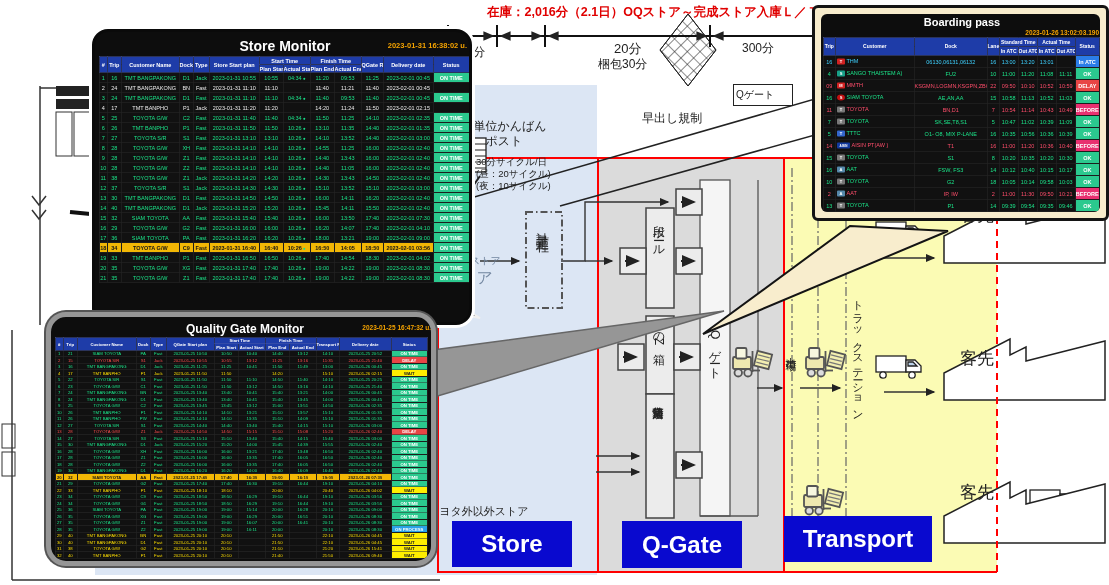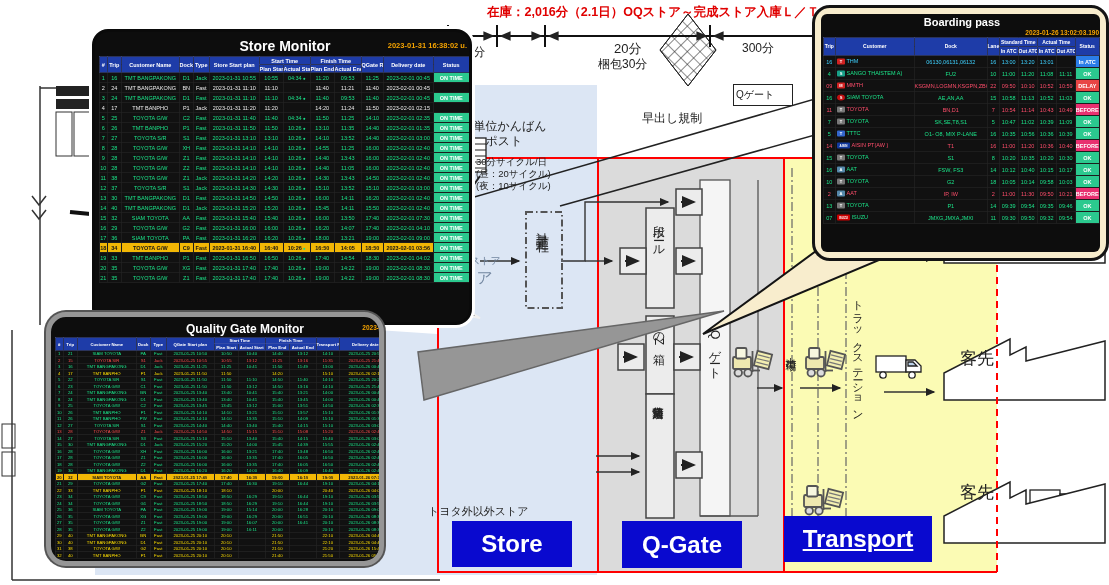--- a/index.html
+++ b/index.html
@@ -19,24 +19,24 @@
   .v{writing-mode:vertical-rl;text-orientation:mixed;}
   .zlabel{position:absolute;z-index:5;background:#0909cf;color:#fff;font-weight:bold;
     font-size:24px;display:flex;align-items:center;justify-content:center;}
   #red-note{color:#e00000;font-weight:bold;font-size:12.5px;}
   #e-kanban-box{background:#fff;border:1.5px solid #222;width:56px;height:20px;overflow:hidden;
     font-size:10px;line-height:20px;padding-left:2px;}
   
   .panel{position:absolute;z-index:7;box-sizing:border-box;overflow:hidden;}
   #store-panel{left:92px;top:29px;width:380px;height:296px;background:#0d0d0d;
     border:3px solid #0a0a0a;box-shadow:0 0 0 3px #fff;border-radius:16px;padding:4px;}
-  #qgm-panel{left:46px;top:312px;width:338px;height:254px;background:#0d0d0d;
+  #qgm-panel{left:46px;top:312px;width:390px;height:254px;background:#0d0d0d;
     border:5px solid #969696;box-shadow:0 0 0 2px #555;border-radius:20px;padding:4px;}
-  #bp-panel{left:812px;top:5px;width:297px;height:256px;background:#f8edcd;
-    border:3px solid #141414;border-radius:18px;padding:6px;}
+  #bp-panel{left:812px;top:5px;width:297px;height:216px;background:#f8edcd;
+    border:3px solid #141414;border-radius:6px;padding:6px;}
   #bp-inner{background:#0d0d0d;border-radius:6px;width:100%;height:100%;box-sizing:border-box;
     padding:2px;overflow:hidden;}
   .scalewrap{transform:scale(0.5);transform-origin:0 0;}
   #store-wrap{width:744px;} #qgm-wrap{width:760px;} #bp-wrap{width:556px;}
   .mon-head{position:relative;color:#fff;font-weight:bold;}
   #store-wrap .mon-head{height:40px;font-size:28px;text-align:center;line-height:40px;}
   #qgm-wrap .mon-head{height:32px;font-size:24px;text-align:center;line-height:32px;}
   #bp-wrap .mon-head{height:26px;font-size:22px;text-align:center;line-height:26px;}
   .mon-ts{position:absolute;right:8px;bottom:2px;color:#f5a300;font-weight:bold;}
   #store-wrap .mon-ts{font-size:15px;} #qgm-wrap .mon-ts{font-size:13px;}
@@ -245,21 +245,21 @@
   <div class="lbl" style="left:960px;top:204px;font-size:17px;">客先</div>
   <div class="lbl" style="left:960px;top:347px;font-size:17px;">客先</div>
   <div class="lbl" style="left:960px;top:481px;font-size:17px;">客先</div>
   <div class="lbl v" style="left:414px;top:282px;font-size:10px;color:#444;">選別</div>
   <div class="lbl" style="left:470px;top:254px;font-size:10px;color:#7286a0;">ストア</div>
   <div class="lbl" style="left:460px;top:268px;font-size:16px;color:#7286a0;">トア</div>
   <div class="lbl" style="left:428px;top:504px;font-size:11px;">トヨタ外以外ストア</div>
 
   <div class="zlabel" style="left:622px;top:521px;width:120px;height:47px;">Q-Gate</div>
   <div class="zlabel" style="left:452px;top:521px;width:120px;height:46px;">Store</div>
-  <div class="zlabel" style="left:784px;top:516px;width:148px;height:46px;text-decoration:underline;">Transport</div>
+  <div class="zlabel" style="left:784px;top:516px;width:148px;height:46px;">Transport</div>
 
   <svg class="abs layer" id="tails" width="1109" height="585">
     <polygon points="295,283 402,270 480,318" fill="#0d0d0d" stroke="#f0f0f0" stroke-width="2"></polygon>
     <polygon points="418,352 424,400 724,311" fill="#969696" stroke="#666" stroke-width="1.5"></polygon>
     <polygon points="850,226 948,231 703,334" fill="#f8edcd" stroke="#141414" stroke-width="2"></polygon>
   </svg>
 
   <div class="panel" id="store-panel">
     <div class="scalewrap" id="store-wrap">
       <div class="mon-head">

